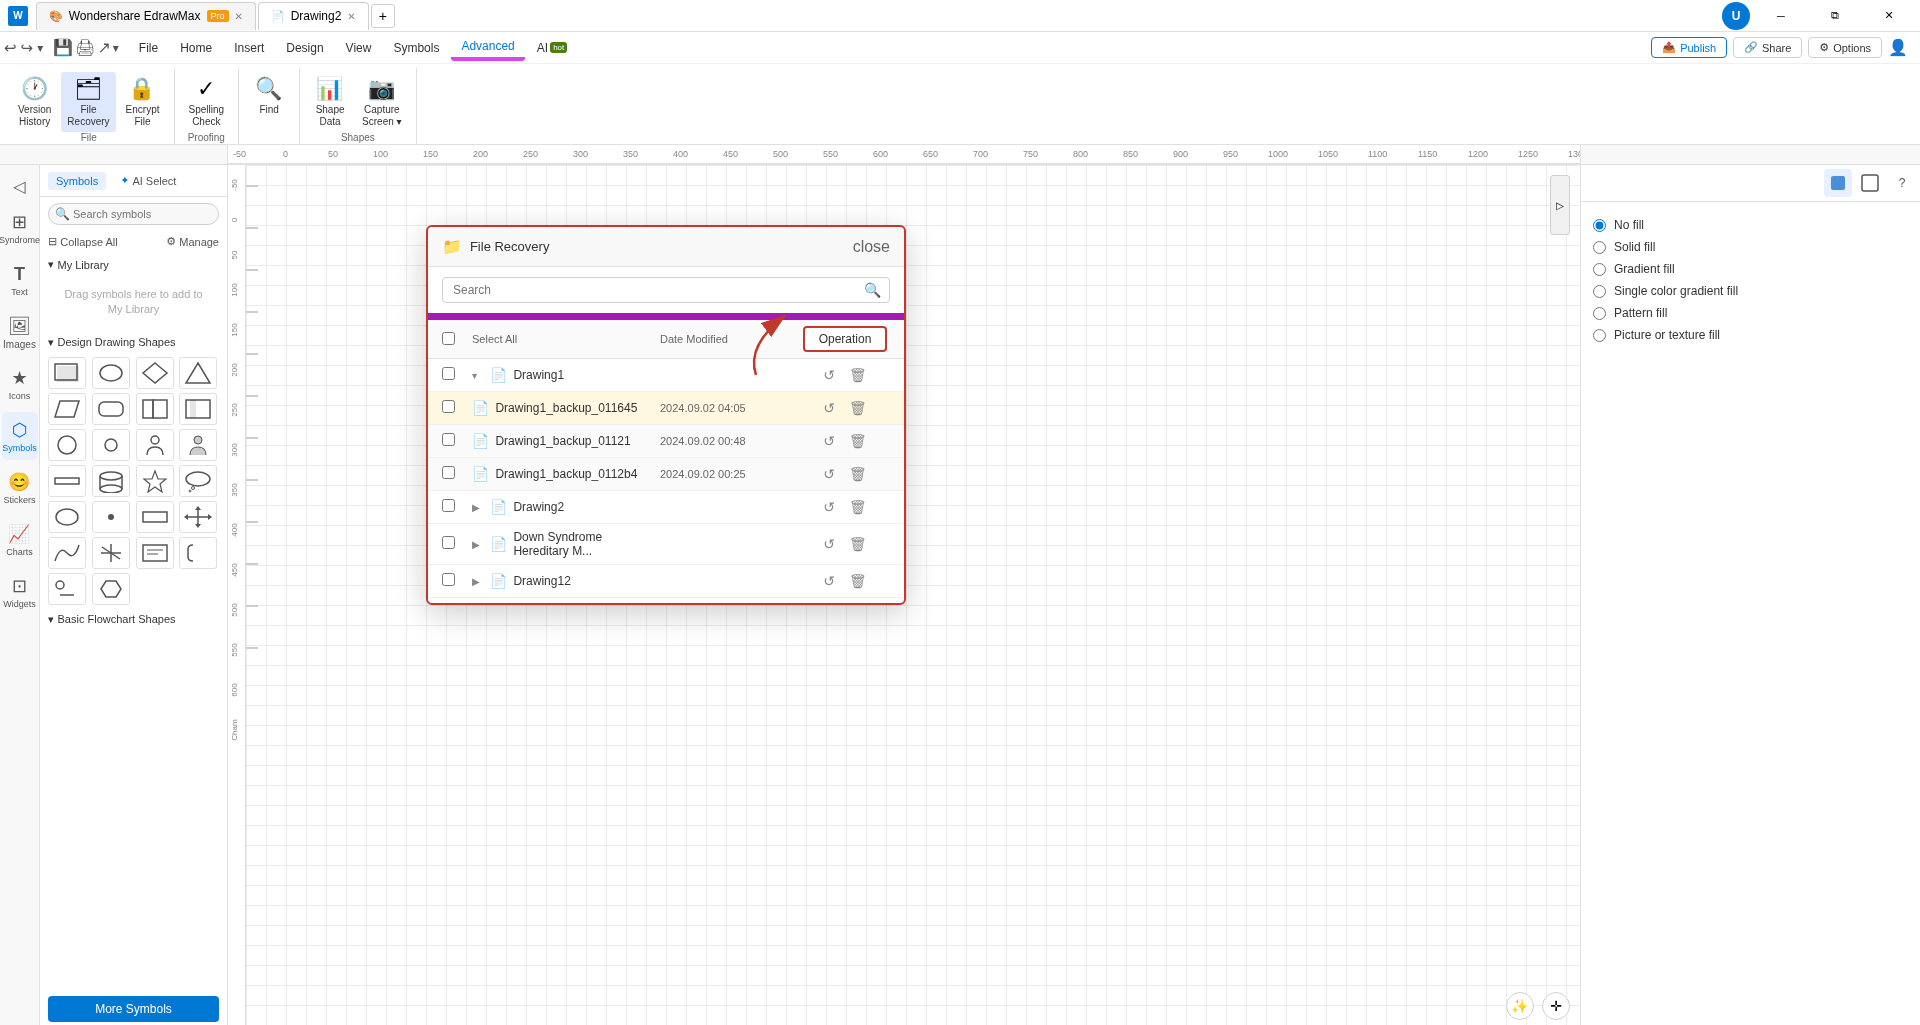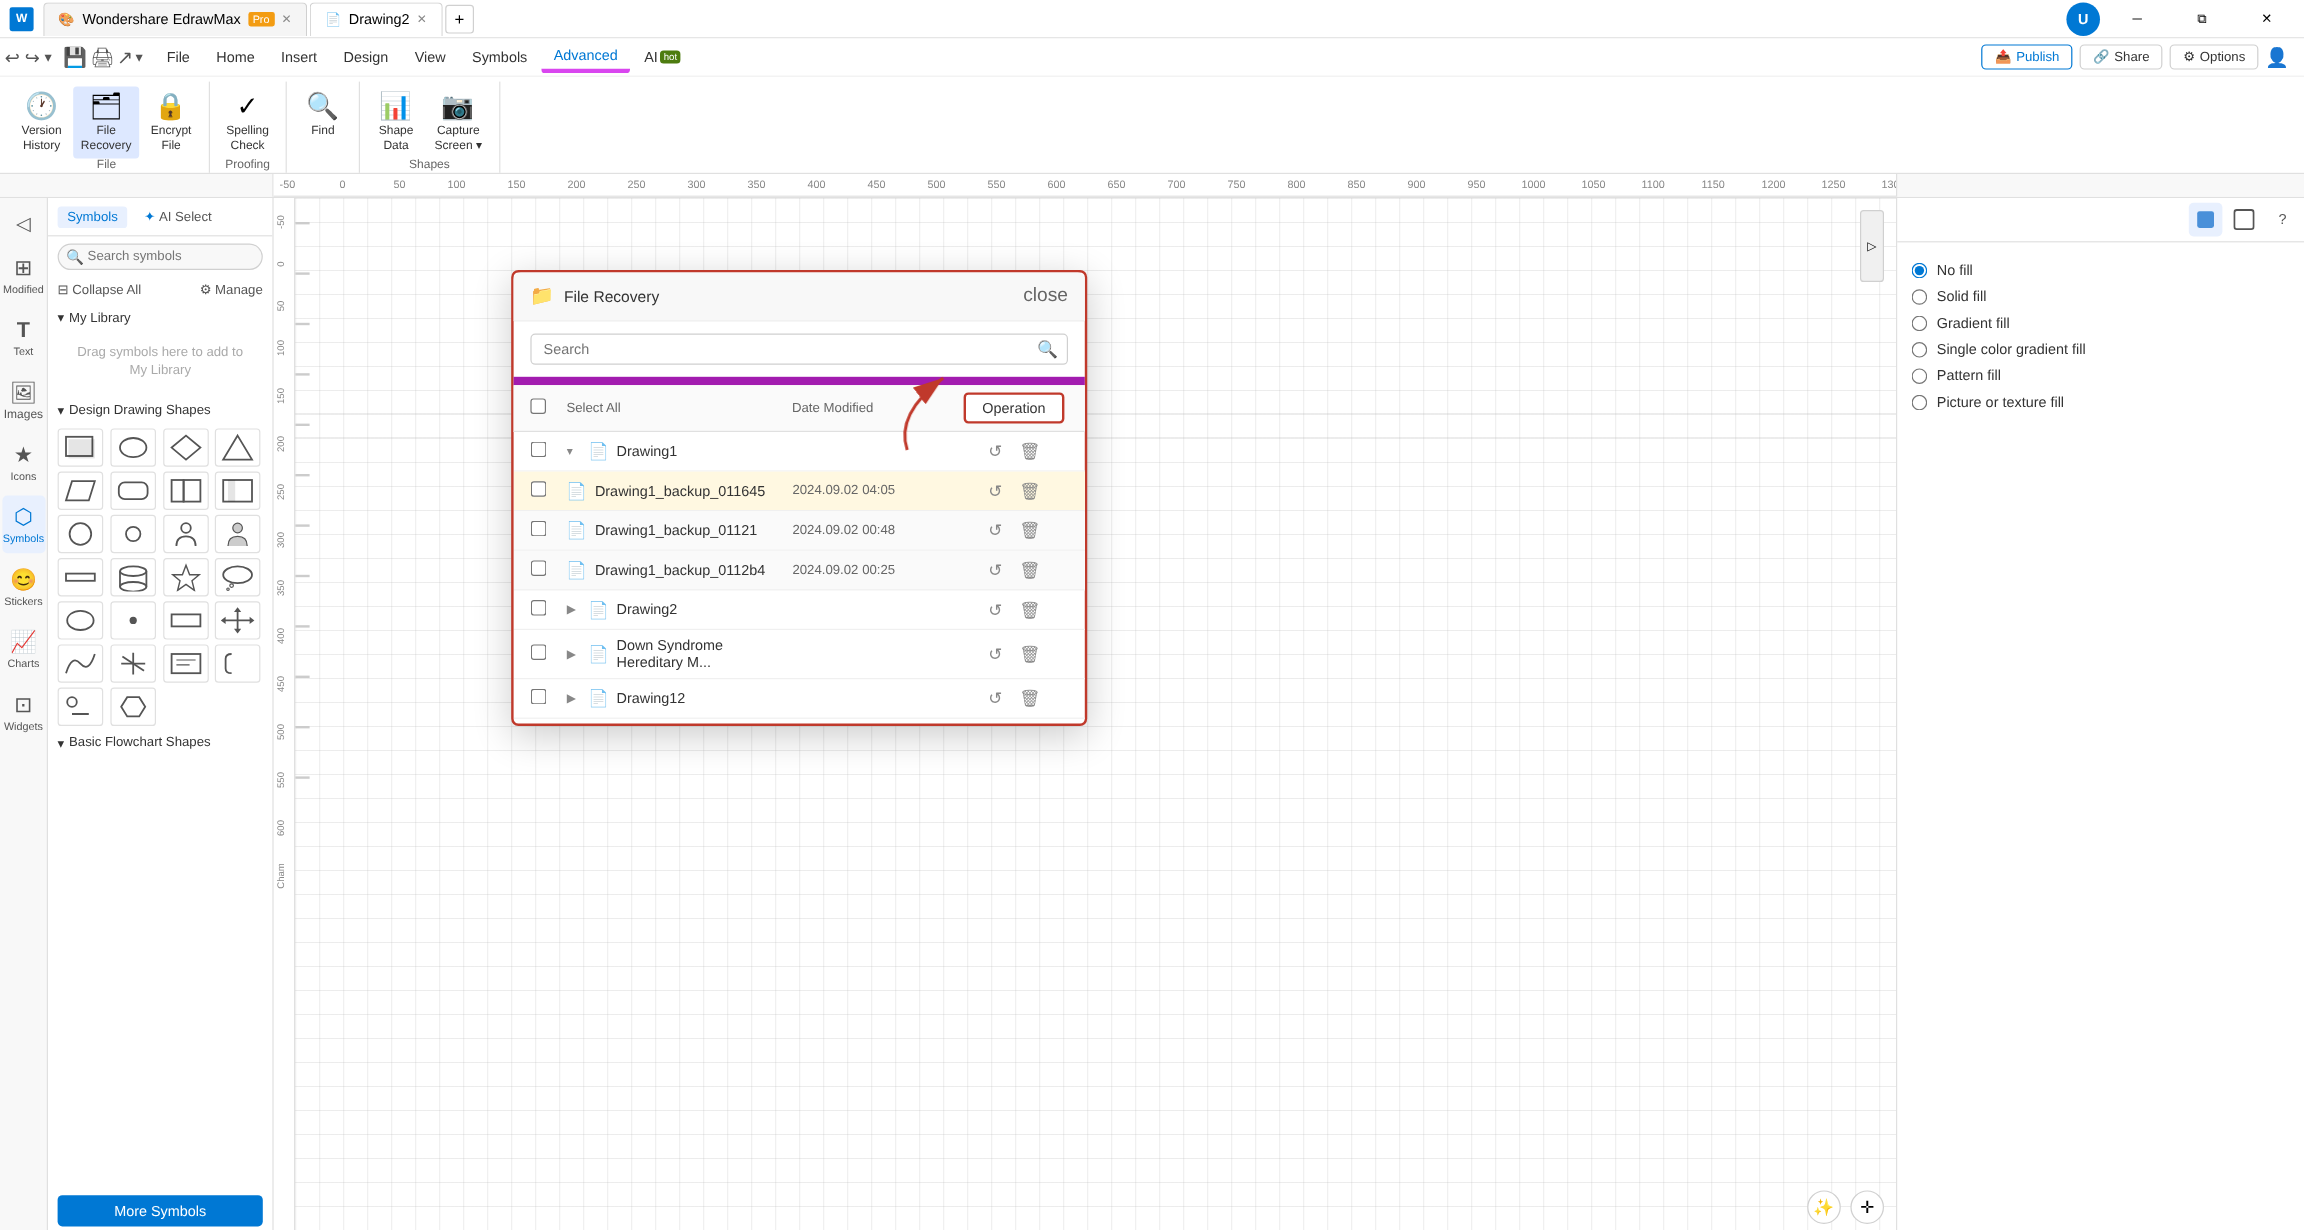--- a/index.html
+++ b/index.html
@@ -619,21 +619,21 @@
 
   <div class="left-sidebar">
     <div class="left-full">
 
       <div class="sidebar-icons">
         <div style="display:flex;align-items:center;justify-content:center;padding:4px;cursor:pointer;">
           <span style="font-size:16px;color:#555;">◁</span>
         </div>
         <div class="sidebar-icon-btn">
           <span class="icon">⊞</span>
-          <span style="font-size:9px;">Modified</span>
+          <span style="font-size:9px;">Syndrome</span>
         </div>
         <div class="sidebar-icon-btn">
           <span class="icon" style="font-weight:bold;">T</span>
           <span style="font-size:9px;">Text</span>
         </div>
         <div class="sidebar-icon-btn">
           <span class="icon">🖼</span>
           <span style="font-size:10px;">Images</span>
         </div>
         <div class="sidebar-icon-btn">

